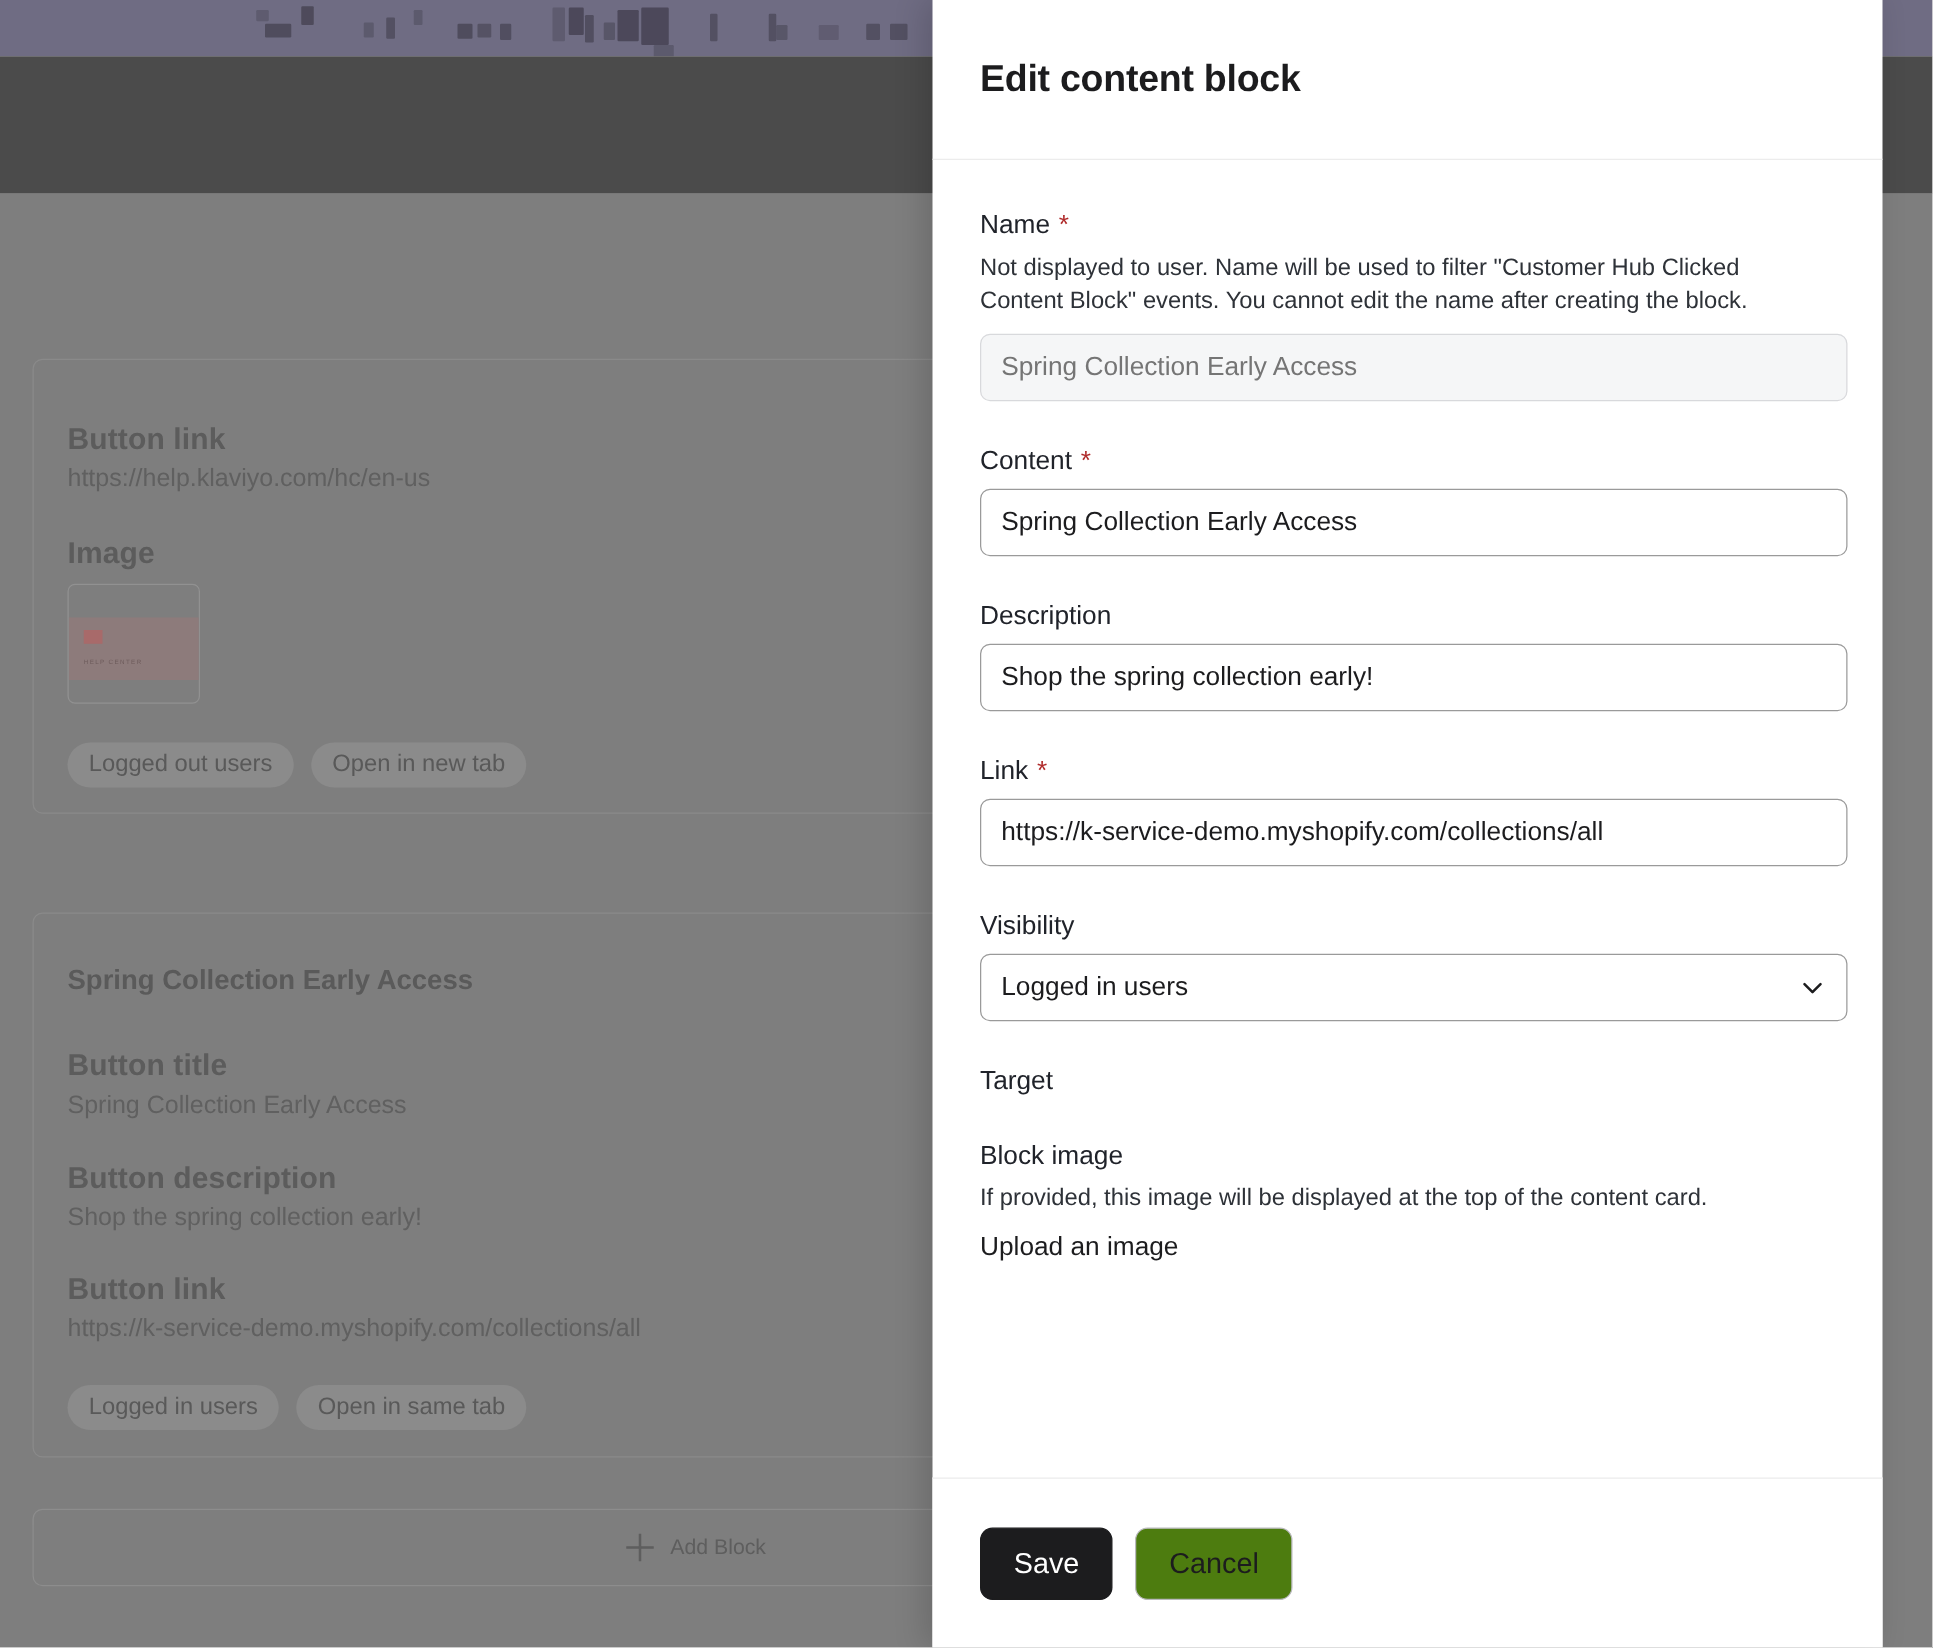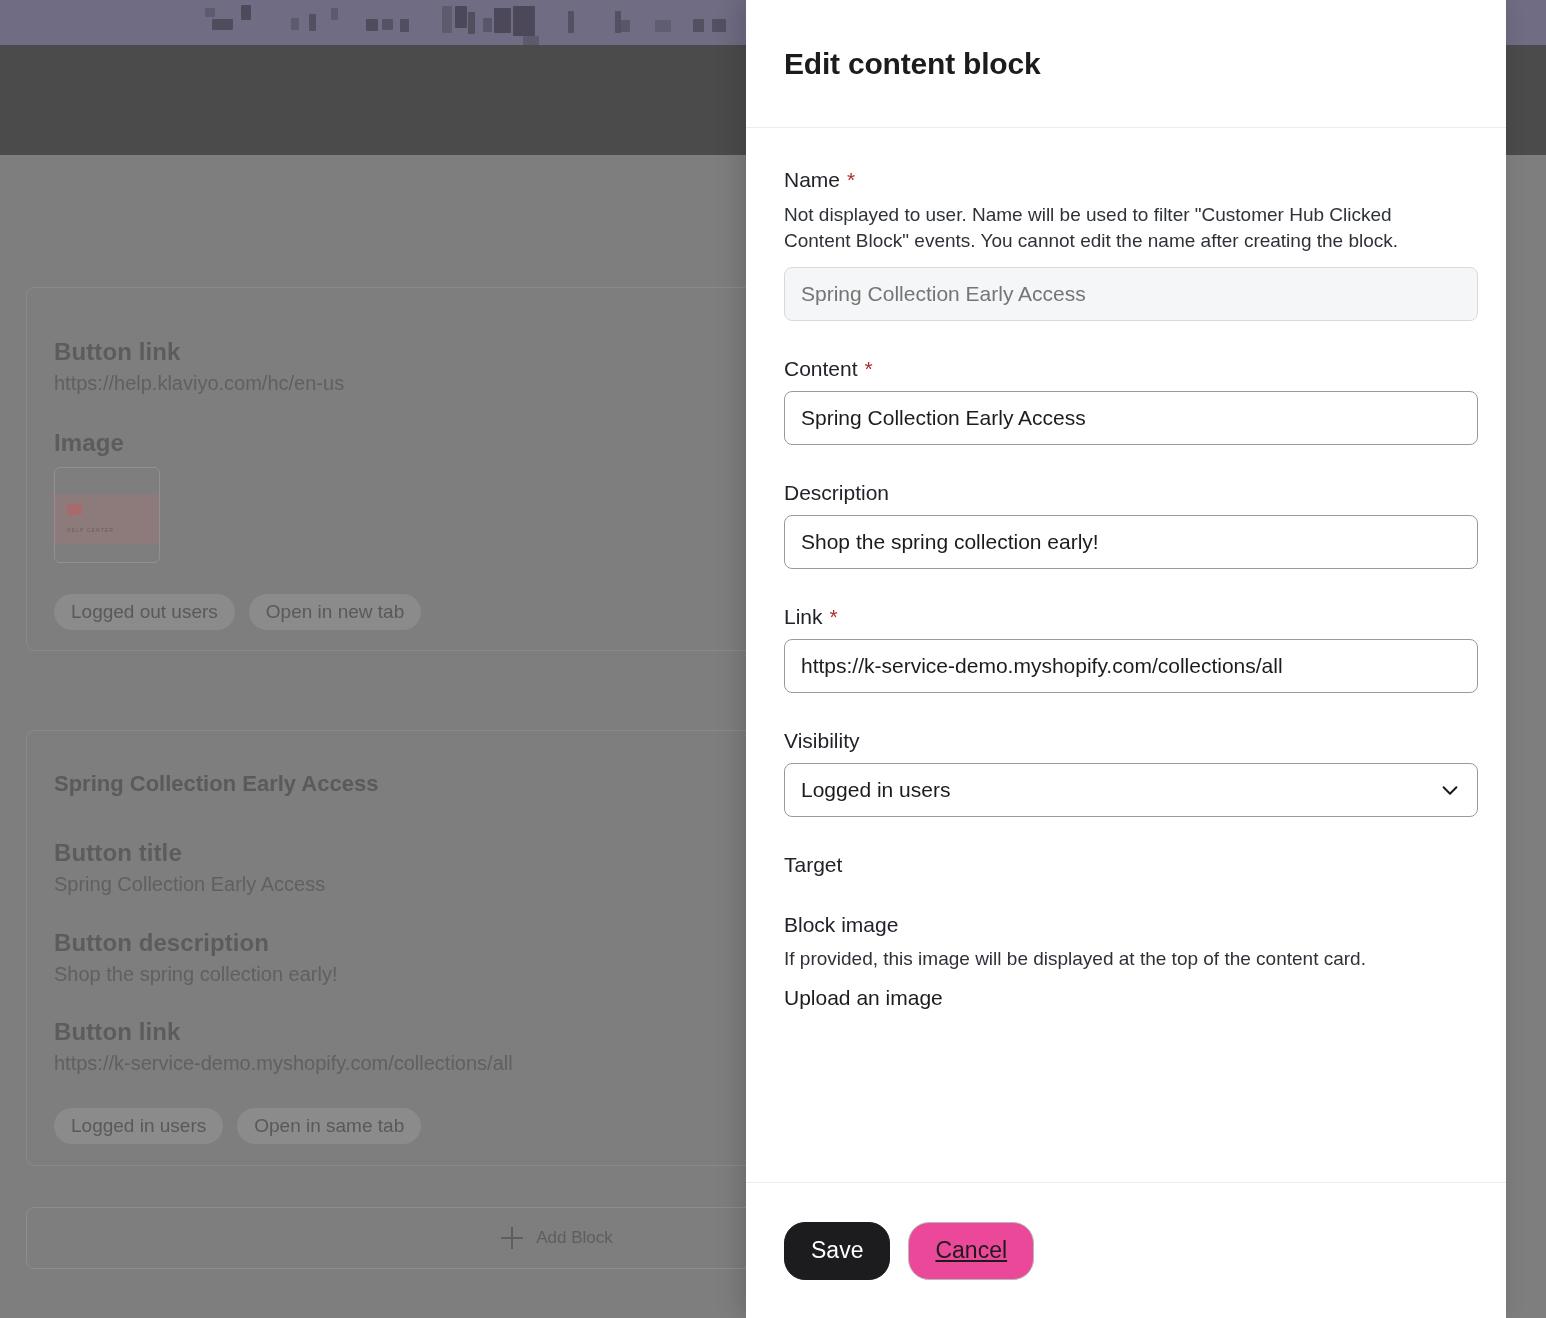--- a/index.html
+++ b/index.html
@@ -179,28 +179,28 @@
     flex: 0 0 136px; height: 136px;
     border-top: 1px solid #ececec;
     display: flex; align-items: center;
     padding: 0 38px;
     gap: 18px;
     background: #ffffff;
   }
   .btn {
     font-family: "Liberation Sans", sans-serif;
     font-size: 23px;
-    border-radius: 21px;
+    border-radius: 10px;
     cursor: pointer;
     height: 58px;
     padding: 0 26px;
     border: 1px solid transparent;
   }
   .btn-primary { background: #1c1c1e; color: #ffffff; border-color: #1c1c1e; }
-  .btn-secondary { background: #ec4899; color: #1c1c1e; border-color: #b9b9bd; text-decoration: underline; }
+  .btn-secondary { background: #4d7c0f; color: #1c1c1e; border-color: #b9b9bd; }
 </style>
 </head>
 <body>
 
 <div id="root">
 
   <div id="bg-app">
 
     <div class="bg-topbar">
       <div class="blur-chip" style="left:205px;top:8px;width:10px;height:9px;opacity:.45;"></div>

